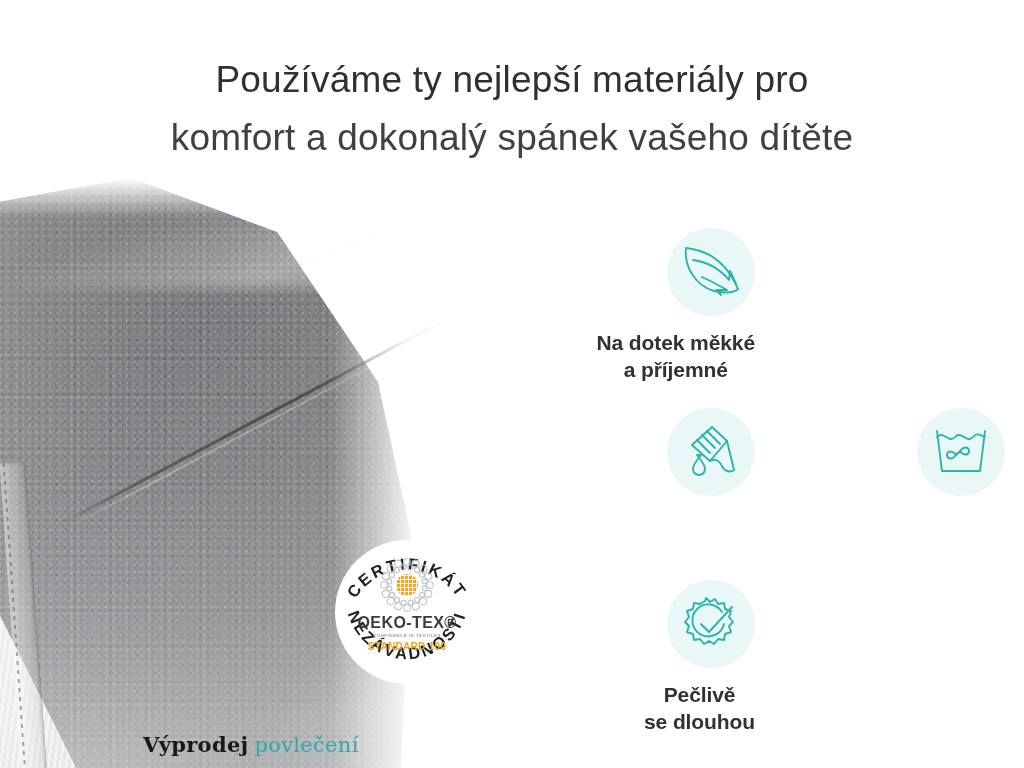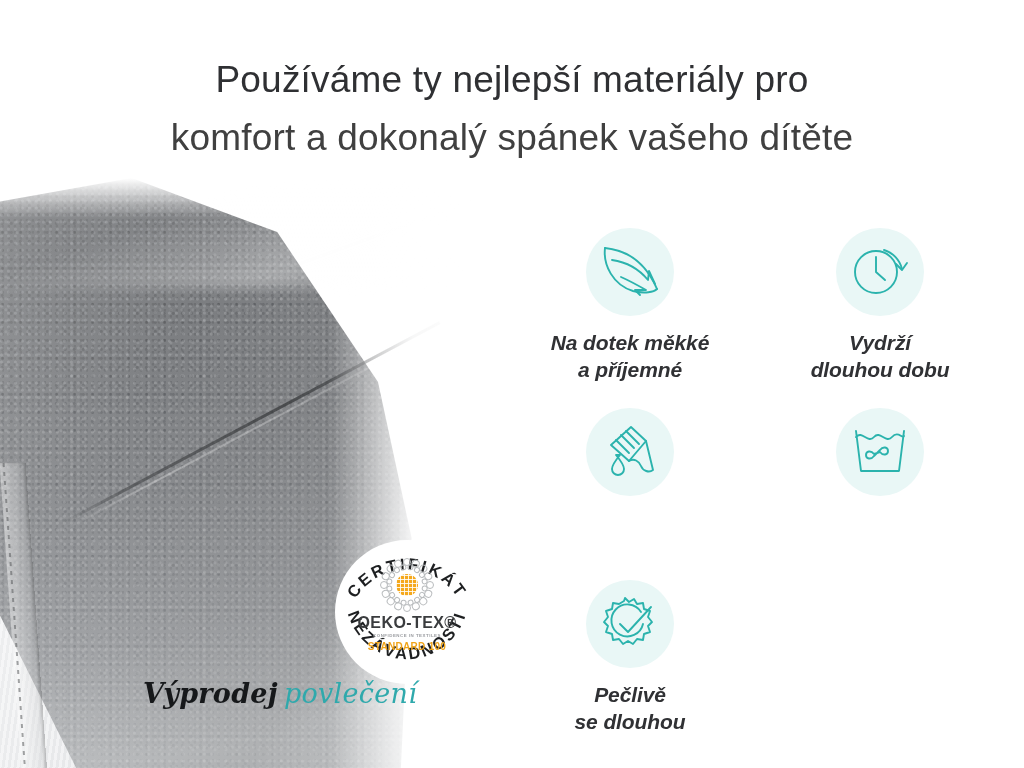--- a/index.html
+++ b/index.html
@@ -91,23 +91,23 @@
     position:absolute;right:0;top:0;width:150px;height:100%;
     background:linear-gradient(90deg,rgba(255,255,255,0) 0%,rgba(255,255,255,.9) 55%,#fff 100%);
   }
   .photo-fade-top{
     position:absolute;left:0;top:0;width:100%;height:40px;
     background:linear-gradient(180deg,#fff 0%,rgba(255,255,255,0) 100%);
   }
 
   
   .signature{
-    position:absolute;left:143px;top:678px;
+    position:absolute;left:143px;top:732px;
     font-family:"DejaVu Serif","Liberation Serif",serif;
-    font-style:italic;font-size:27px;font-weight:700;white-space:nowrap;
+    font-size:21px;font-weight:700;white-space:nowrap;
     letter-spacing:.3px;
   }
   .signature .s1{color:#16181a;}
   .signature .s2{color:#2fa9ac;margin-left:6px;font-weight:400;}
 
   
   .seal{position:absolute;left:328px;top:533px;width:158px;height:158px;}
   .seal-disc{
     position:absolute;left:7px;top:7px;width:144px;height:144px;border-radius:50%;
     background:#ffffff;
@@ -137,21 +137,21 @@
   }
   .oeko-std{
     font-size:10px;font-weight:700;color:#f0a41a;letter-spacing:.3px;margin-top:3px;
   }
   .arc-text{font-size:16.5px;font-weight:700;fill:#1d1f21;letter-spacing:2.6px;
     font-family:"Liberation Sans","DejaVu Sans",sans-serif;}
 
   
   .features{position:absolute;left:505px;top:228px;width:500px;}
   .frow{display:flex;}
-  .fcell{width:250px;display:flex;flex-direction:column;align-items:center;font-style:italic;}
+  .fcell{width:250px;display:flex;flex-direction:column;align-items:flex-end;}
   .fcell.r1{height:180px;}
   .fcell.r2{height:172px;}
   .fcell.r3{height:172px;}
   .icon-wrap{
     width:88px;height:88px;border-radius:50%;
     background:#e9f7f6;
     display:flex;align-items:center;justify-content:center;
   }
   .icon-wrap svg{display:block;overflow:visible;}
   .fcell .flabel{
@@ -255,32 +255,20 @@
             <path d="M6 5 C 4 22, 14 42, 34 48 C 46 51, 55 49, 58 46"></path>
             <path d="M6 5 C 26 7, 46 18, 58 46"></path>
             <path d="M13 17 C 27 19, 40 26, 49 37 L 50 28 L 56 41"></path>
             <path d="M22 34 C 31 38, 40 43, 47 47 L 36 47 L 41 52"></path>
           </svg>
         </div>
         <div class="flabel">Na dotek měkké
 a příjemné</div>
       </div>
 
-      <div class="fcell r1">
-        <div class="icon-wrap">
-          <svg width="60" height="58" viewBox="0 0 60 58" fill="none" stroke="#2bb3ad" stroke-width="1.9" stroke-linecap="round" stroke-linejoin="round">
-            <circle cx="26" cy="29" r="21"></circle>
-            <path d="M26 14 L26 29 L35 37"></path>
-            <path d="M34 7 A 26 26 0 0 1 52 26"></path>
-            <path d="M46 21 L52 27 L57 20"></path>
-          </svg>
-        </div>
-        <div class="flabel">Vydrží
-dlouhou dobu</div>
-      </div>
     </div>
 
     <div class="frow">
 
       <div class="fcell r2">
         <div class="icon-wrap">
           <svg width="58" height="58" viewBox="0 0 58 58" fill="none" stroke="#2bb3ad" stroke-width="1.9" stroke-linecap="round" stroke-linejoin="round">
             <path d="M10 22 L30 4 L45 18 L28 38 Z"></path>
             <path d="M15 17 L28 30 M20 12 L33 25 M25 8 L38 21"></path>
             <path d="M28 38 C 33 35, 38 38, 40 43 C 42 48, 48 50, 52 47 L 45 18"></path>

